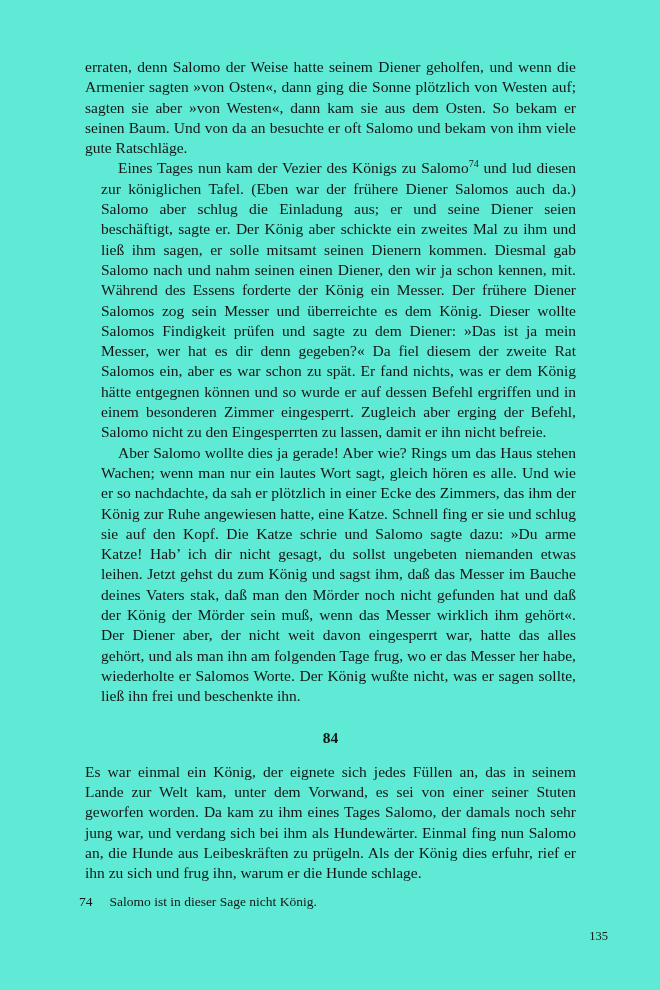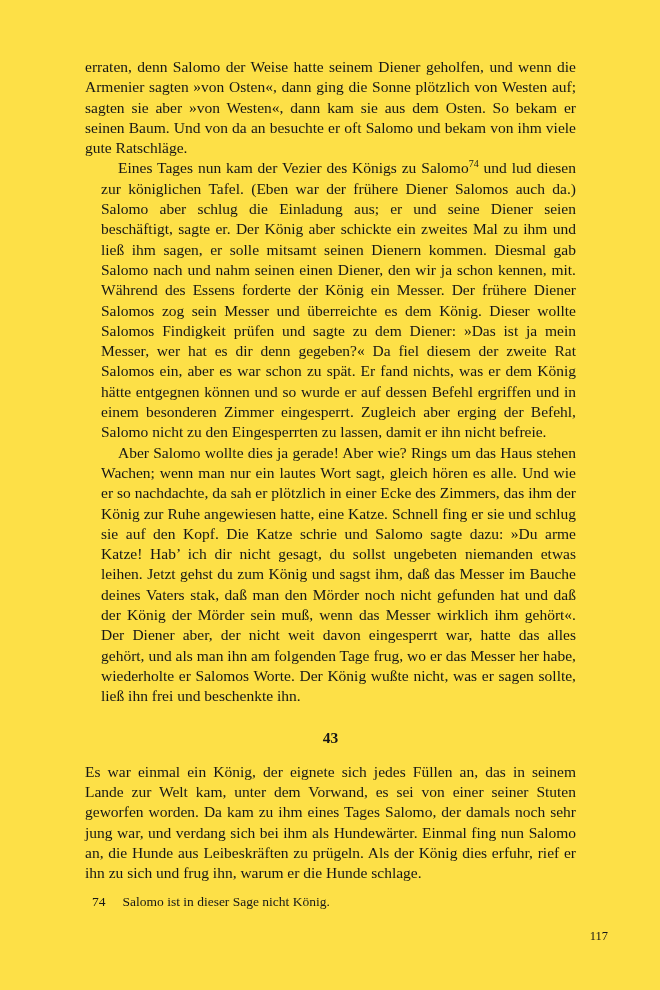--- a/index.html
+++ b/index.html
@@ -4,21 +4,21 @@
 <style>
   html, body {
     margin: 0;
     padding: 0;
     background: #ffffff;
   }
   .page {
     position: relative;
     width: 660px;
     height: 990px;
-    background: #fde047;
+    background: #5eead4;
     font-family: "Liberation Serif", serif;
     color: #161616;
     overflow: hidden;
   }
   .text-block {
     position: absolute;
     left: 85px;
     top: 57px;
     width: 491px;
     font-size: 15.5px;
@@ -41,21 +41,21 @@
   .section-number {
     margin: 21px 0 14px 0;
     padding: 0;
     text-align: center;
     font-size: 15.5px;
     font-weight: bold;
     line-height: 20.3px;
   }
   .footnote {
     position: absolute;
-    left: 92px;
+    left: 79px;
     top: 893px;
     width: 491px;
     font-size: 13.5px;
     line-height: 18px;
     text-align: left;
   }
   .footnote .fn-num {
     display: inline-block;
     margin-right: 17px;
   }
@@ -74,25 +74,25 @@
 <div class="page">
 
   <main class="text-block">
 
     <p class="para">erraten, denn Salomo der Weise hatte seinem Diener geholfen, und wenn die Armenier sagten »von Osten«, dann ging die Sonne plötzlich von Westen auf; sagten sie aber »von Westen«, dann kam sie aus dem Osten. So bekam er seinen Baum. Und von da an besuchte er oft Salomo und bekam von ihm viele gute Ratschläge.</p>
 
     <p class="para indent"><span>Eines Tages nun kam der Vezier des Königs zu Salomo</span><sup class="fn-marker">74</sup><span> und lud diesen zur königlichen Tafel. (Eben war der frühere Diener Salomos auch da.) Salomo aber schlug die Einladung aus; er und seine Diener seien beschäftigt, sagte er. Der König aber schickte ein zweites Mal zu ihm und ließ ihm sagen, er solle mitsamt seinen Dienern kommen. Diesmal gab Salomo nach und nahm seinen einen Diener, den wir ja schon kennen, mit. Während des Essens forderte der König ein Messer. Der frühere Diener Salomos zog sein Messer und überreichte es dem König. Dieser wollte Salomos Findigkeit prüfen und sagte zu dem Diener: »Das ist ja mein Messer, wer hat es dir denn gegeben?« Da fiel diesem der zweite Rat Salomos ein, aber es war schon zu spät. Er fand nichts, was er dem König hätte entgegnen können und so wurde er auf dessen Befehl ergriffen und in einem besonderen Zimmer eingesperrt. Zugleich aber erging der Befehl, Salomo nicht zu den Eingesperrten zu lassen, damit er ihn nicht befreie.</span></p>
 
     <p class="para indent">Aber Salomo wollte dies ja gerade! Aber wie? Rings um das Haus stehen Wachen; wenn man nur ein lautes Wort sagt, gleich hören es alle. Und wie er so nachdachte, da sah er plötzlich in einer Ecke des Zimmers, das ihm der König zur Ruhe angewiesen hatte, eine Katze. Schnell fing er sie und schlug sie auf den Kopf. Die Katze schrie und Salomo sagte dazu: »Du arme Katze! Hab’ ich dir nicht gesagt, du sollst ungebeten niemanden etwas leihen. Jetzt gehst du zum König und sagst ihm, daß das Messer im Bauche deines Vaters stak, daß man den Mörder noch nicht gefunden hat und daß der König der Mörder sein muß, wenn das Messer wirklich ihm gehört«. Der Diener aber, der nicht weit davon eingesperrt war, hatte das alles gehört, und als man ihn am folgenden Tage frug, wo er das Messer her habe, wiederholte er Salomos Worte. Der König wußte nicht, was er sagen sollte, ließ ihn frei und beschenkte ihn.</p>
 
-    <h2 class="section-number">43</h2>
+    <h2 class="section-number">84</h2>
 
     <p class="para">Es war einmal ein König, der eignete sich jedes Füllen an, das in seinem Lande zur Welt kam, unter dem Vorwand, es sei von einer seiner Stuten geworfen worden. Da kam zu ihm eines Tages Salomo, der damals noch sehr jung war, und verdang sich bei ihm als Hundewärter. Einmal fing nun Salomo an, die Hunde aus Leibeskräften zu prügeln. Als der König dies erfuhr, rief er ihn zu sich und frug ihn, warum er die Hunde schlage.</p>
 
   </main>
 
   <div class="footnote">
     <span class="fn-num">74</span><span class="fn-text">Salomo ist in dieser Sage nicht König.</span>
   </div>
 
-  <div class="page-number">117</div>
+  <div class="page-number">135</div>
 
 </div>
 
 </body></html>

